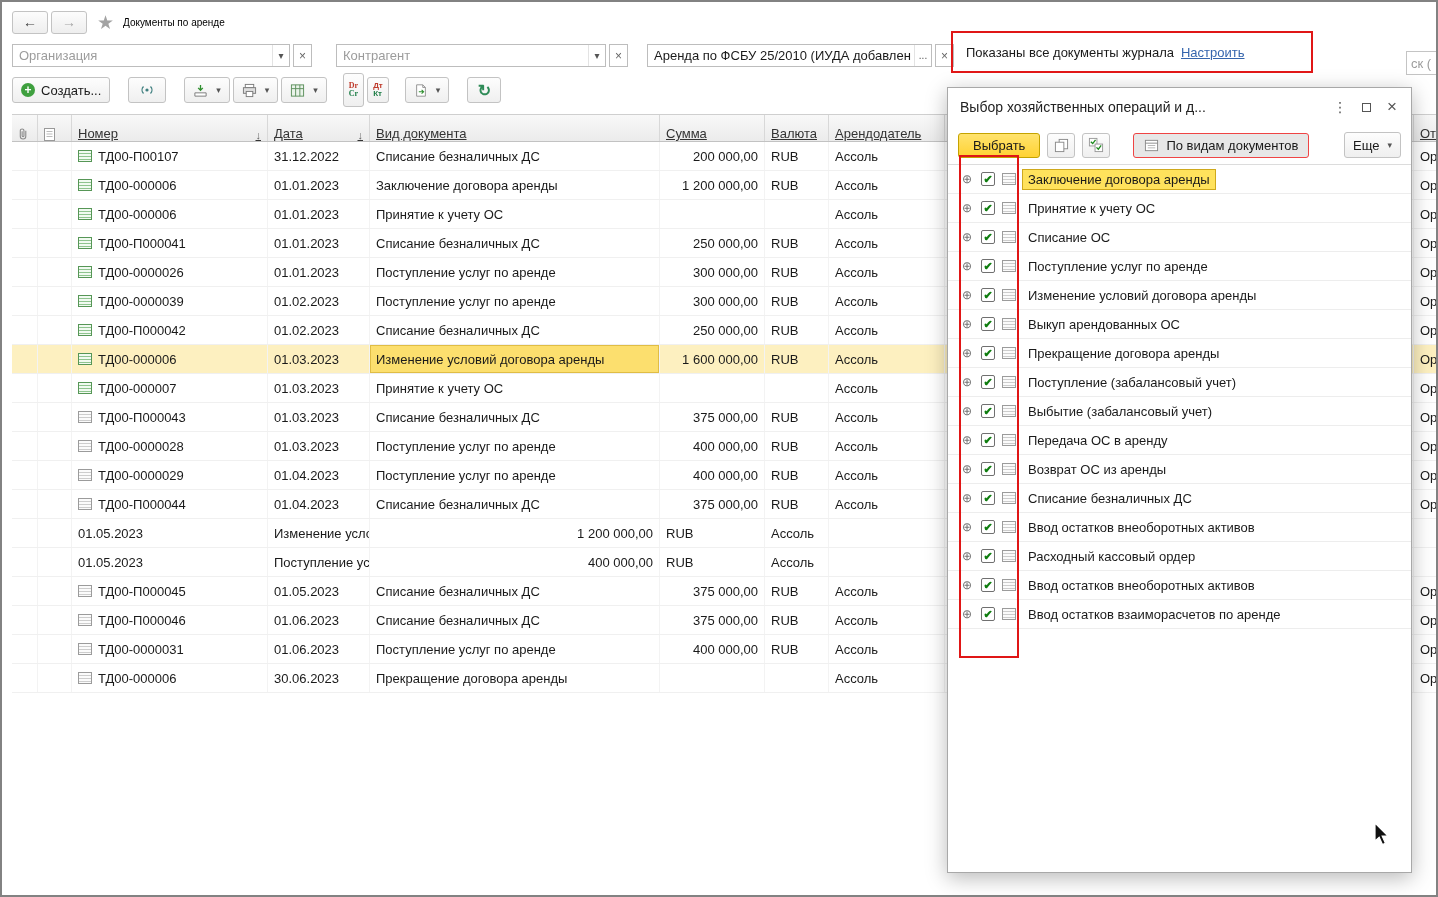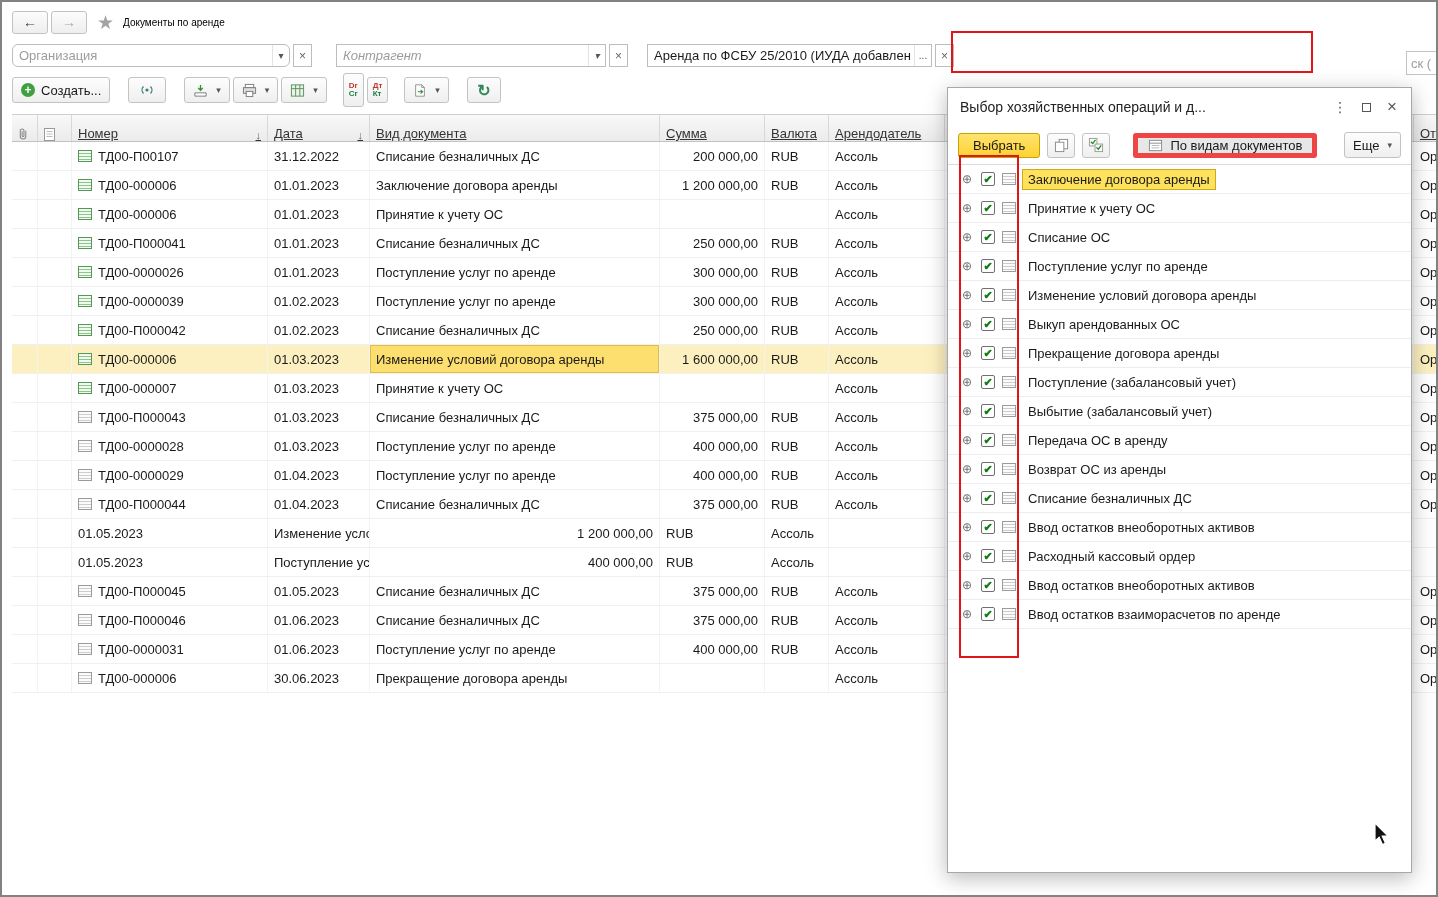--- a/index.html
+++ b/index.html
@@ -53,21 +53,21 @@
 
   
   .dialog { position:absolute; left:945px; top:85px; width:465px; height:786px; background:#fff; border:1px solid #a8a8a8; box-shadow:0 5px 20px rgba(0,0,0,.28); z-index:5; }
   .dtitle { height:38px; display:flex; align-items:center; padding:0 6px 0 12px; }
   .dtitle .tt { flex:1; font-size:14px; color:#222; white-space:nowrap; overflow:hidden; }
   .winbtn { width:26px; height:24px; display:flex; align-items:center; justify-content:center; color:#555; cursor:pointer; font-size:14px; }
   .sqico { width:9px; height:9px; border:1.5px solid #555; display:inline-block; }
   .dtoolbar { height:38px; display:flex; align-items:center; padding:0 10px; gap:7px; }
   .ybtn { height:25px; padding:0 14px; border:1px solid #c5a300; border-radius:3px; background:linear-gradient(#ffe36e,#ffd233); display:inline-flex; align-items:center; cursor:pointer; }
   .ibtn { height:25px; width:28px; border:1px solid #c3c3c3; border-radius:3px; background:linear-gradient(#fdfdfd,#efefef); display:inline-flex; align-items:center; justify-content:center; cursor:pointer; }
-  .toggle { height:25px; padding:0 10px; border:5px solid #ef4444; border-radius:3px; background:#e7e7e7; display:inline-flex; align-items:center; gap:7px; cursor:pointer; margin-left:16px; }
+  .toggle { height:25px; padding:0 10px; border:1px solid #ef4444; border-radius:3px; background:#e7e7e7; display:inline-flex; align-items:center; gap:7px; cursor:pointer; margin-left:16px; }
   .morebtn { margin-left:auto; }
   .dlist { position:absolute; left:0; right:0; top:76px; bottom:0; border-top:1px solid #dcdcdc; overflow:hidden; background:#fff; }
   .item { height:29px; display:flex; align-items:center; padding-left:12px; gap:7px; border-bottom:1px solid #ededed; cursor:default; }
   .exp { width:14px; text-align:center; color:#757575; font-size:12px; cursor:pointer; }
   .cb { width:14px; height:14px; border:1px solid #707070; border-radius:2px; background:#fff; display:flex; align-items:center; justify-content:center; cursor:pointer; flex:0 0 auto; }
   .ck { color:#0f7d0f; font-size:11px; line-height:1; font-weight:bold; }
   .ilabel { padding:2px 5px; }
   .ilabel.sel { background:#ffe25c; outline:1px solid #cfa91c; }
 
   
@@ -85,44 +85,48 @@
     <div class="navbtn">
         <span>←</span>
       </div>
     <div class="navbtn">
         <span>→</span>
       </div>
     <span class="star">★</span>
     <span class="ptitle">Документы по аренде</span>
   </div>
 
-  <div class="combo" style="left:10px;width:278px;border-radius:6px;">
+  <div class="combo" style="left:10px;width:278px;">
     <span class="cotext ph">Организация</span>
     <span class="seg">▾</span>
   </div>
   <div class="clearbtn" style="left:291px;">
       <span>×</span>
     </div>
 
-  <div class="combo" style="left:334px;width:270px;font-style:italic;">
+  <div class="combo" style="left:334px;width:270px;">
     <span class="cotext ph">Контрагент</span>
     <span class="seg">▾</span>
   </div>
   <div class="clearbtn" style="left:607px;">
       <span>×</span>
     </div>
 
   <div class="combo" style="left:645px;width:285px;">
     <span class="cotext">Аренда по ФСБУ 25/2010 (ИУДА  добавлен</span>
     <span class="seg">...</span>
   </div>
   <div class="clearbtn" style="left:933px;">
       <span>×</span>
     </div>
 
+  <div class="notice">
+    <span>Показаны все документы журнала</span>
+    <a>Настроить</a>
+  </div>
 
   <div class="searchfrag">
     <span>ск (</span>
   </div>
 
   <div class="toolbar">
     <div class="btn">
       <span class="plus">+</span>
       <span>Создать...</span>
     </div>
@@ -152,21 +156,21 @@
     </div>
     <div class="gap3"></div>
     <div class="btn">
       <svg width="15" height="15" viewBox="0 0 16 16">
           <rect x="1.5" y="2" width="13" height="12" fill="#eaf3ea" stroke="#5c8f5c"></rect>
           <path d="M1.5 6h13M6 2v12M10.5 2v12" stroke="#5c8f5c" fill="none"></path>
         </svg>
       <span class="da">▾</span>
     </div>
     <div class="gap16"></div>
-    <div class="btn" style="padding:16px 5px;">
+    <div class="btn" style="padding:16px 5px;font-family:Liberation Serif, serif;">
       <span class="dtkt">
           <span class="d1">Dr</span>
           <span class="d2">Cr</span>
         </span>
     </div>
     <div class="gap3"></div>
     <div class="btn" style="padding:0 5px;">
       <span class="dtkt">
           <span class="d1">Дт</span>
           <span class="d2">Кт</span>

